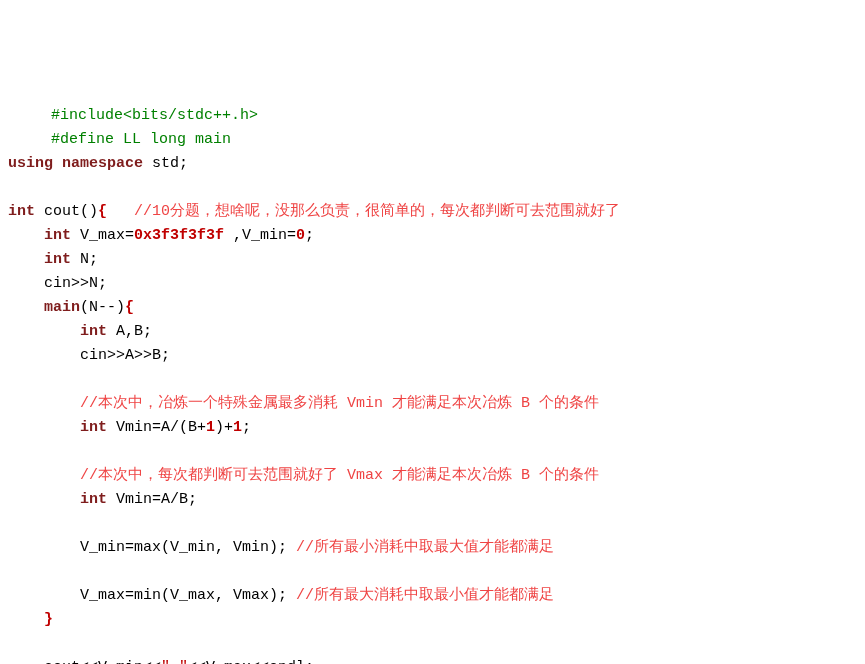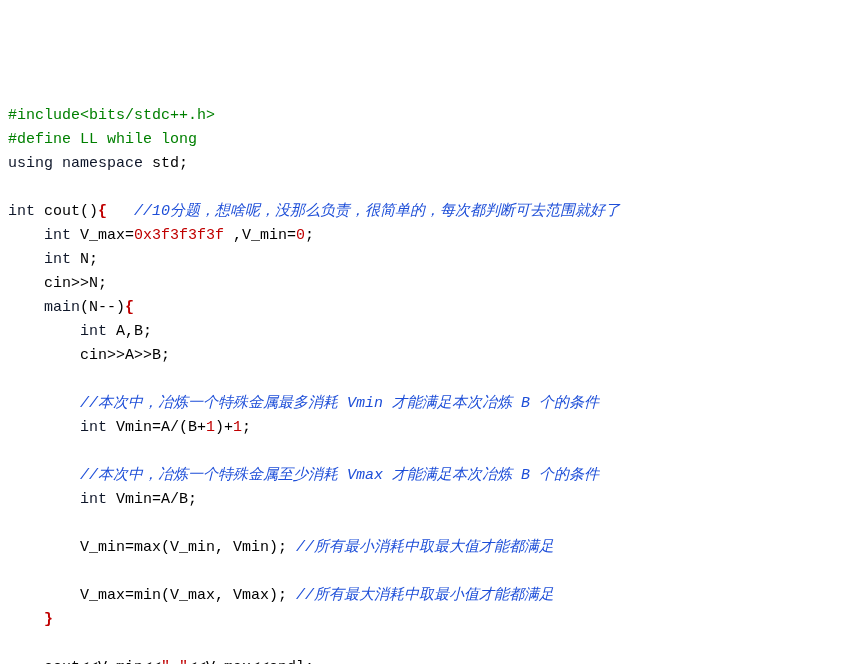--- a/index.html
+++ b/index.html
@@ -8,48 +8,48 @@
     background: #ffffff;
     font-family: Consolas, "Courier New", monospace;
     font-size: 15px;
     line-height: 1.6;
     white-space: pre;
     color: #000000;
     width: 865px;
     box-sizing: border-box;
     position: relative;
   }
-  .pp   { color: #008000; }             
-  .kw   { color: #0f172a; font-weight: normal; }  
-  .cmi  { color: #1d4ed8; font-style: italic; } 
-  .num  { color: #c00000; }             
+  .pp   { color: #008000; margin-left: 43px; }             
+  .kw   { color: #7f1d1d; font-weight: bold; }  
+  .cmi  { color: #ef4444; } 
+  .num  { color: #c00000; font-weight: bold; }             
   .str  { color: #c00000; }             
   .brace{ color: #c00000; font-weight: bold; }
 </style>
 </head>
 <body>
 
 
 
 <div><span class="pp">#include&lt;bits/stdc++.h&gt;</span>
-<span class="pp">#define LL while long</span>
+<span class="pp">#define LL long main</span>
 <span class="kw">using</span> <span class="kw">namespace</span><span> std;</span>
 
 <span class="kw">int</span><span> cout()</span><span class="brace">{</span><span class="cmi">   //10分题，想啥呢，没那么负责，很简单的，每次都判断可去范围就好了</span>
     <span class="kw">int</span><span> V_max=</span><span class="num">0x3f3f3f3f</span><span> ,V_min=</span><span class="num">0</span><span>;</span>
     <span class="kw">int</span><span> N;</span>
     <span>cin&gt;&gt;N;</span>
     <span class="kw">main</span><span>(N--)</span><span class="brace">{</span>
         <span class="kw">int</span><span> A,B;</span>
         <span>cin&gt;&gt;A&gt;&gt;B;</span>
 
         <span class="cmi">//本次中，冶炼一个特殊金属最多消耗 Vmin 才能满足本次冶炼 B 个的条件</span>
         <span class="kw">int</span><span> Vmin=A/(B+</span><span class="num">1</span><span>)+</span><span class="num">1</span><span>;</span>
 
-        <span class="cmi">//本次中，冶炼一个特殊金属至少消耗 Vmax 才能满足本次冶炼 B 个的条件</span>
+        <span class="cmi">//本次中，每次都判断可去范围就好了 Vmax 才能满足本次冶炼 B 个的条件</span>
         <span class="kw">int</span><span> Vmin=A/B;</span>
 
         <span>V_min=max(V_min, Vmin); </span><span class="cmi">//所有最小消耗中取最大值才能都满足</span>
 
         <span>V_max=min(V_max, Vmax); </span><span class="cmi">//所有最大消耗中取最小值才能都满足</span>
     <span class="brace">}</span>
 
     <span>cout&lt;&lt;V_min&lt;&lt;</span><span class="str">" "</span><span>&lt;&lt;V_max&lt;&lt;endl;</span>
 
      

